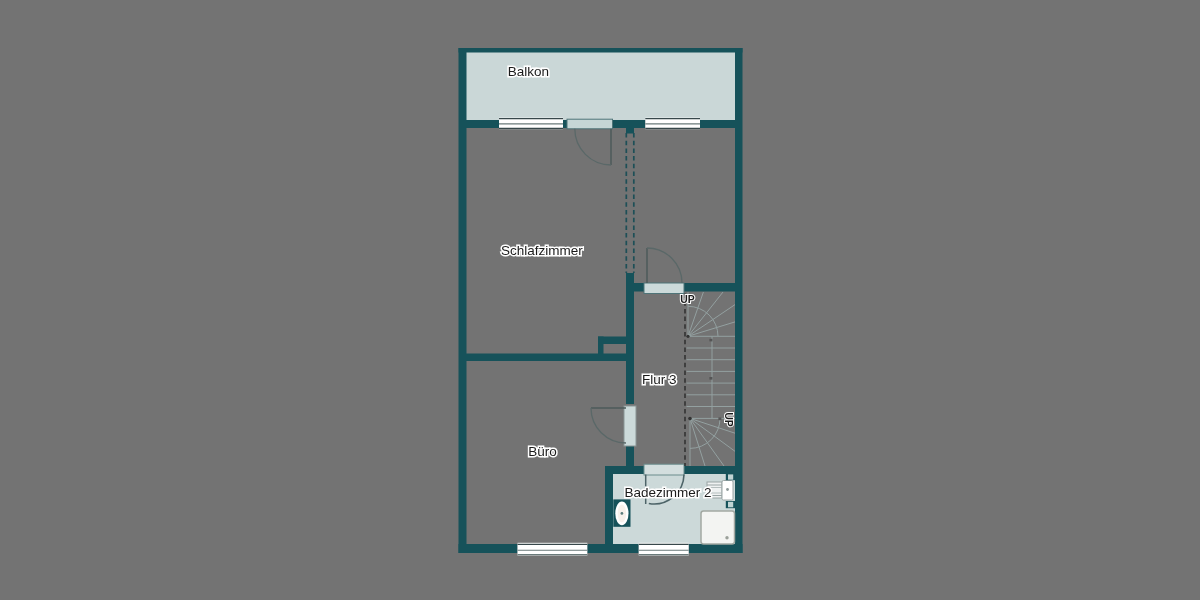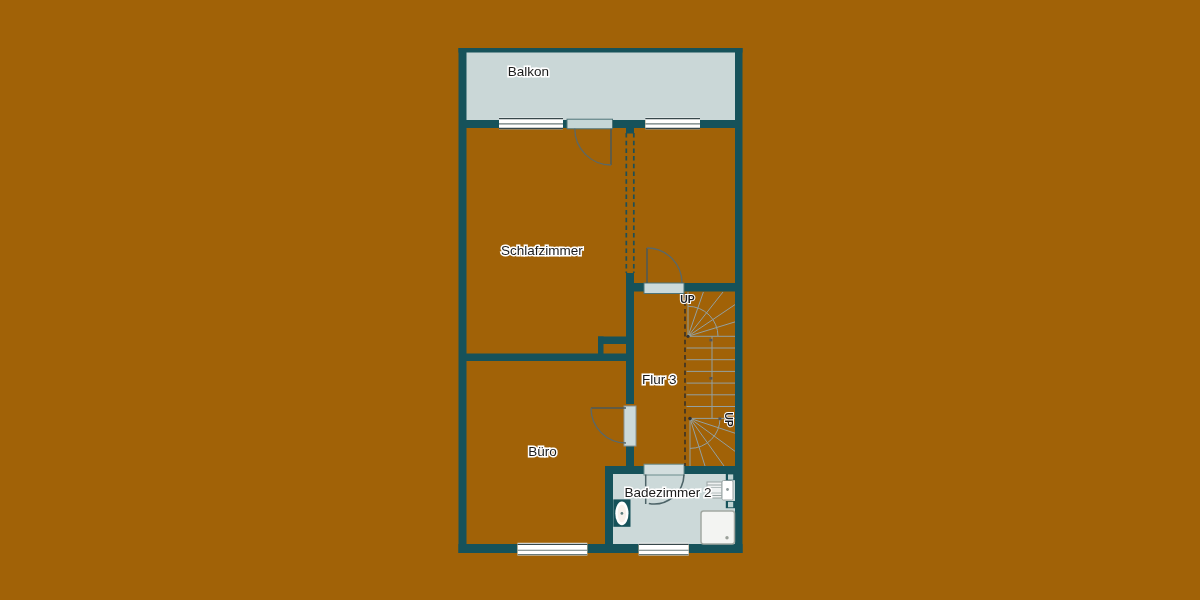--- a/index.html
+++ b/index.html
@@ -1,16 +1,16 @@
 <!DOCTYPE html>
 <html><head>
 <meta charset="utf-8">
 <style>
   html,body{margin:0;padding:0;background:#ffffff;}
-  #c{position:relative;width:1200px;height:600px;background:#a16207;overflow:hidden;}
+  #c{position:relative;width:1200px;height:600px;background:#737373;overflow:hidden;}
   svg{position:absolute;left:0;top:0;}
   text{font-family:"Liberation Sans",sans-serif;fill:#1b1b1b;}
 </style>
 </head>
 <body>
 <div id="c">
 <svg width="1200" height="600" viewBox="0 0 1200 600">
 
   <rect x="466" y="52" width="269" height="68" fill="#cad7d7"></rect>
   <rect x="613" y="474" width="122" height="71" fill="#ccd9d9"></rect>

